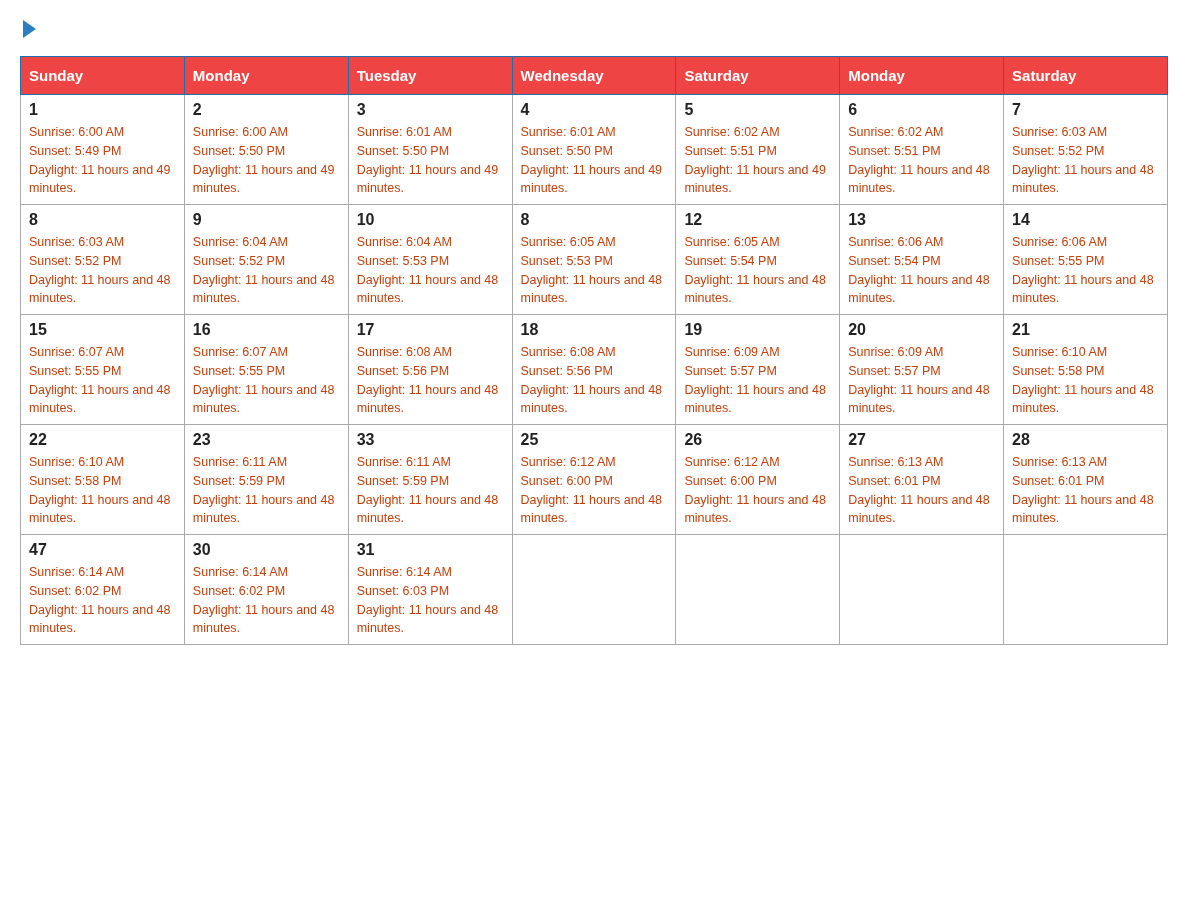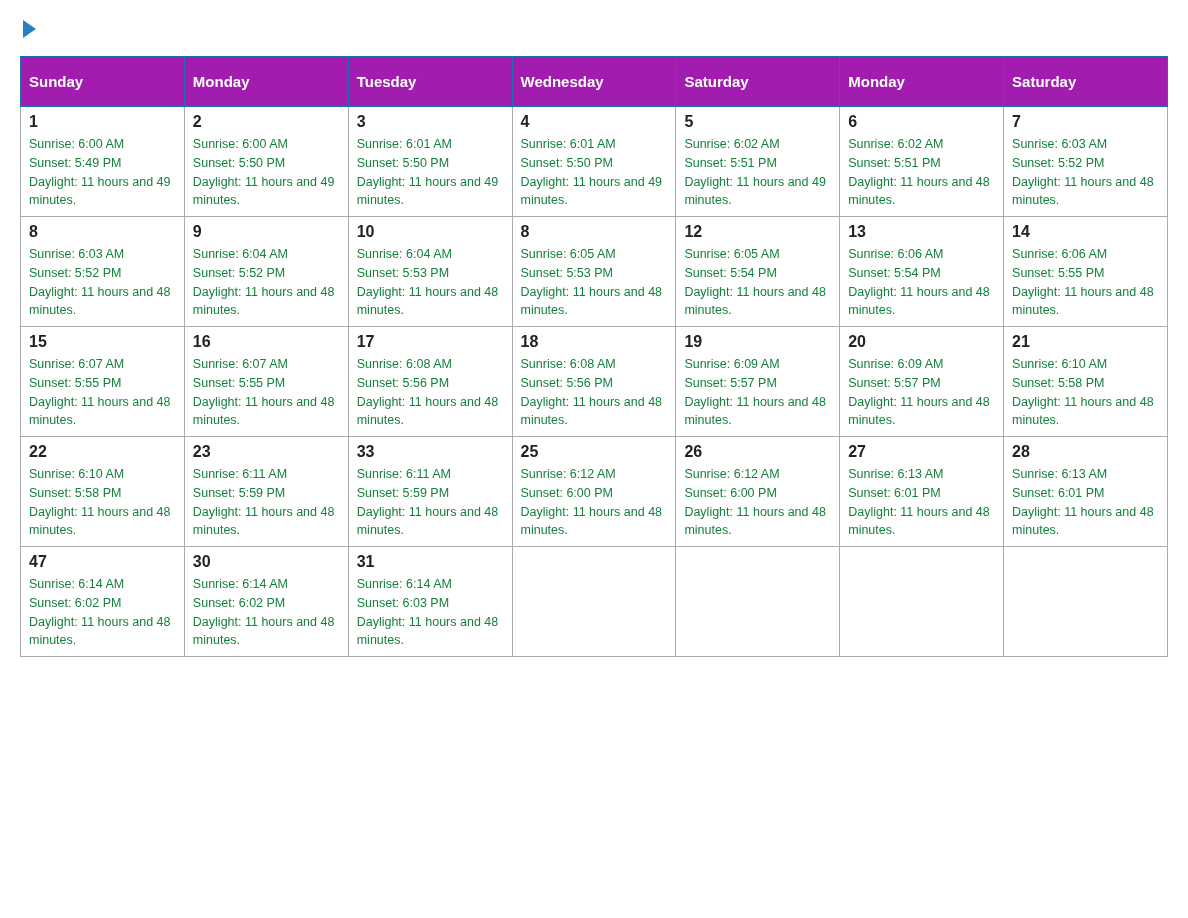--- a/index.html
+++ b/index.html
@@ -27,43 +27,43 @@
     .location {
       font-size: 20px;
       color: #555;
     }
     table {
       width: 100%;
       border-collapse: collapse;
       table-layout: fixed;
     }
     th {
-      background-color: #a21caf;
+      background-color: #ef4444;
       color: #fff;
       font-size: 15px;
       font-weight: bold;
-      padding: 16px 8px;
+      padding: 10px 8px;
       text-align: left;
       border: 1px solid #1a6faf;
     }
     td {
       border: 1px solid #aaa;
       vertical-align: top;
       padding: 6px 8px;
       height: 110px;
     }
     .day-num {
       font-size: 16px;
       font-weight: bold;
       color: #222;
       margin-bottom: 4px;
     }
     .day-info {
       font-size: 12.5px;
-      color: #15803d;
+      color: #c2410c;
       line-height: 1.5;
     }
     td.empty {
       background: #fff;
     }
     .logo-wrapper {
       display: flex;
       flex-direction: column;
     }
     .logo-top {

